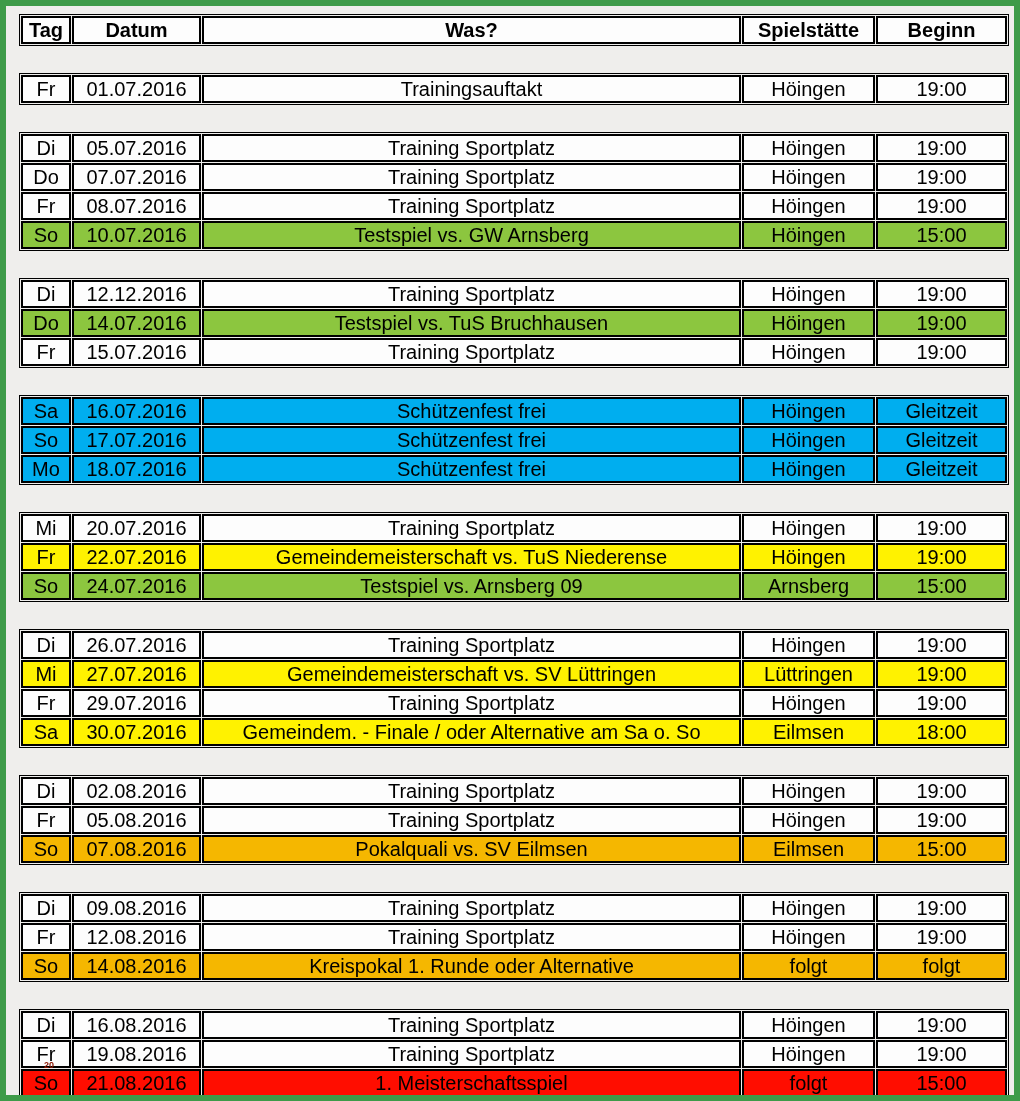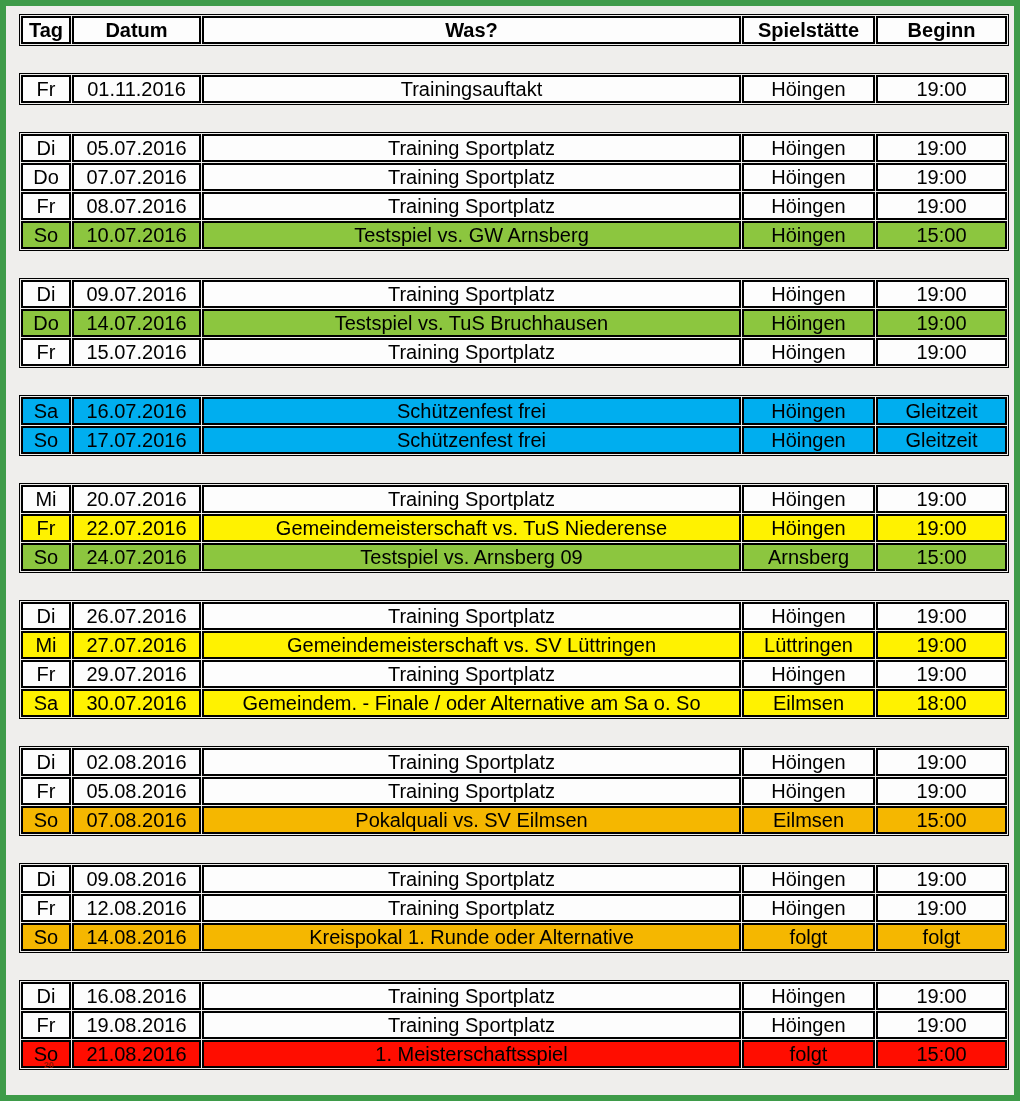--- a/index.html
+++ b/index.html
@@ -80,21 +80,21 @@
     <colgroup>
       <col class="c-tag">
           <col class="c-datum">
           <col class="c-was">
           <col class="c-spiel">
           <col class="c-beginn">
     </colgroup>
     <tbody>
           <tr>
             <td style="background: rgb(253, 253, 253);">Fr</td>
-            <td style="background: rgb(253, 253, 253);">01.11.2016</td>
+            <td style="background: rgb(253, 253, 253);">01.07.2016</td>
             <td style="background: rgb(253, 253, 253);">Trainingsauftakt</td>
             <td style="background: rgb(253, 253, 253);">Höingen</td>
             <td style="background: rgb(253, 253, 253);">19:00</td>
           </tr>
         </tbody>
   </table>
 
   <table class="sched">
     <colgroup>
       <col class="c-tag">
@@ -139,21 +139,21 @@
     <colgroup>
       <col class="c-tag">
           <col class="c-datum">
           <col class="c-was">
           <col class="c-spiel">
           <col class="c-beginn">
     </colgroup>
     <tbody>
           <tr>
             <td style="background: rgb(253, 253, 253);">Di</td>
-            <td style="background: rgb(253, 253, 253);">09.07.2016</td>
+            <td style="background: rgb(253, 253, 253);">12.12.2016</td>
             <td style="background: rgb(253, 253, 253);">Training Sportplatz</td>
             <td style="background: rgb(253, 253, 253);">Höingen</td>
             <td style="background: rgb(253, 253, 253);">19:00</td>
           </tr>
           <tr>
             <td style="background: rgb(140, 198, 63);">Do</td>
             <td style="background: rgb(140, 198, 63);">14.07.2016</td>
             <td style="background: rgb(140, 198, 63);">Testspiel vs. TuS Bruchhausen</td>
             <td style="background: rgb(140, 198, 63);">Höingen</td>
             <td style="background: rgb(140, 198, 63);">19:00</td>
@@ -184,20 +184,27 @@
             <td style="background: rgb(0, 174, 239);">Höingen</td>
             <td style="background: rgb(0, 174, 239);">Gleitzeit</td>
           </tr>
           <tr>
             <td style="background: rgb(0, 174, 239);">So</td>
             <td style="background: rgb(0, 174, 239);">17.07.2016</td>
             <td style="background: rgb(0, 174, 239);">Schützenfest frei</td>
             <td style="background: rgb(0, 174, 239);">Höingen</td>
             <td style="background: rgb(0, 174, 239);">Gleitzeit</td>
           </tr>
+          <tr>
+            <td style="background: rgb(0, 174, 239);">Mo</td>
+            <td style="background: rgb(0, 174, 239);">18.07.2016</td>
+            <td style="background: rgb(0, 174, 239);">Schützenfest frei</td>
+            <td style="background: rgb(0, 174, 239);">Höingen</td>
+            <td style="background: rgb(0, 174, 239);">Gleitzeit</td>
+          </tr>
         </tbody>
   </table>
 
   <table class="sched">
     <colgroup>
       <col class="c-tag">
           <col class="c-datum">
           <col class="c-was">
           <col class="c-spiel">
           <col class="c-beginn">

